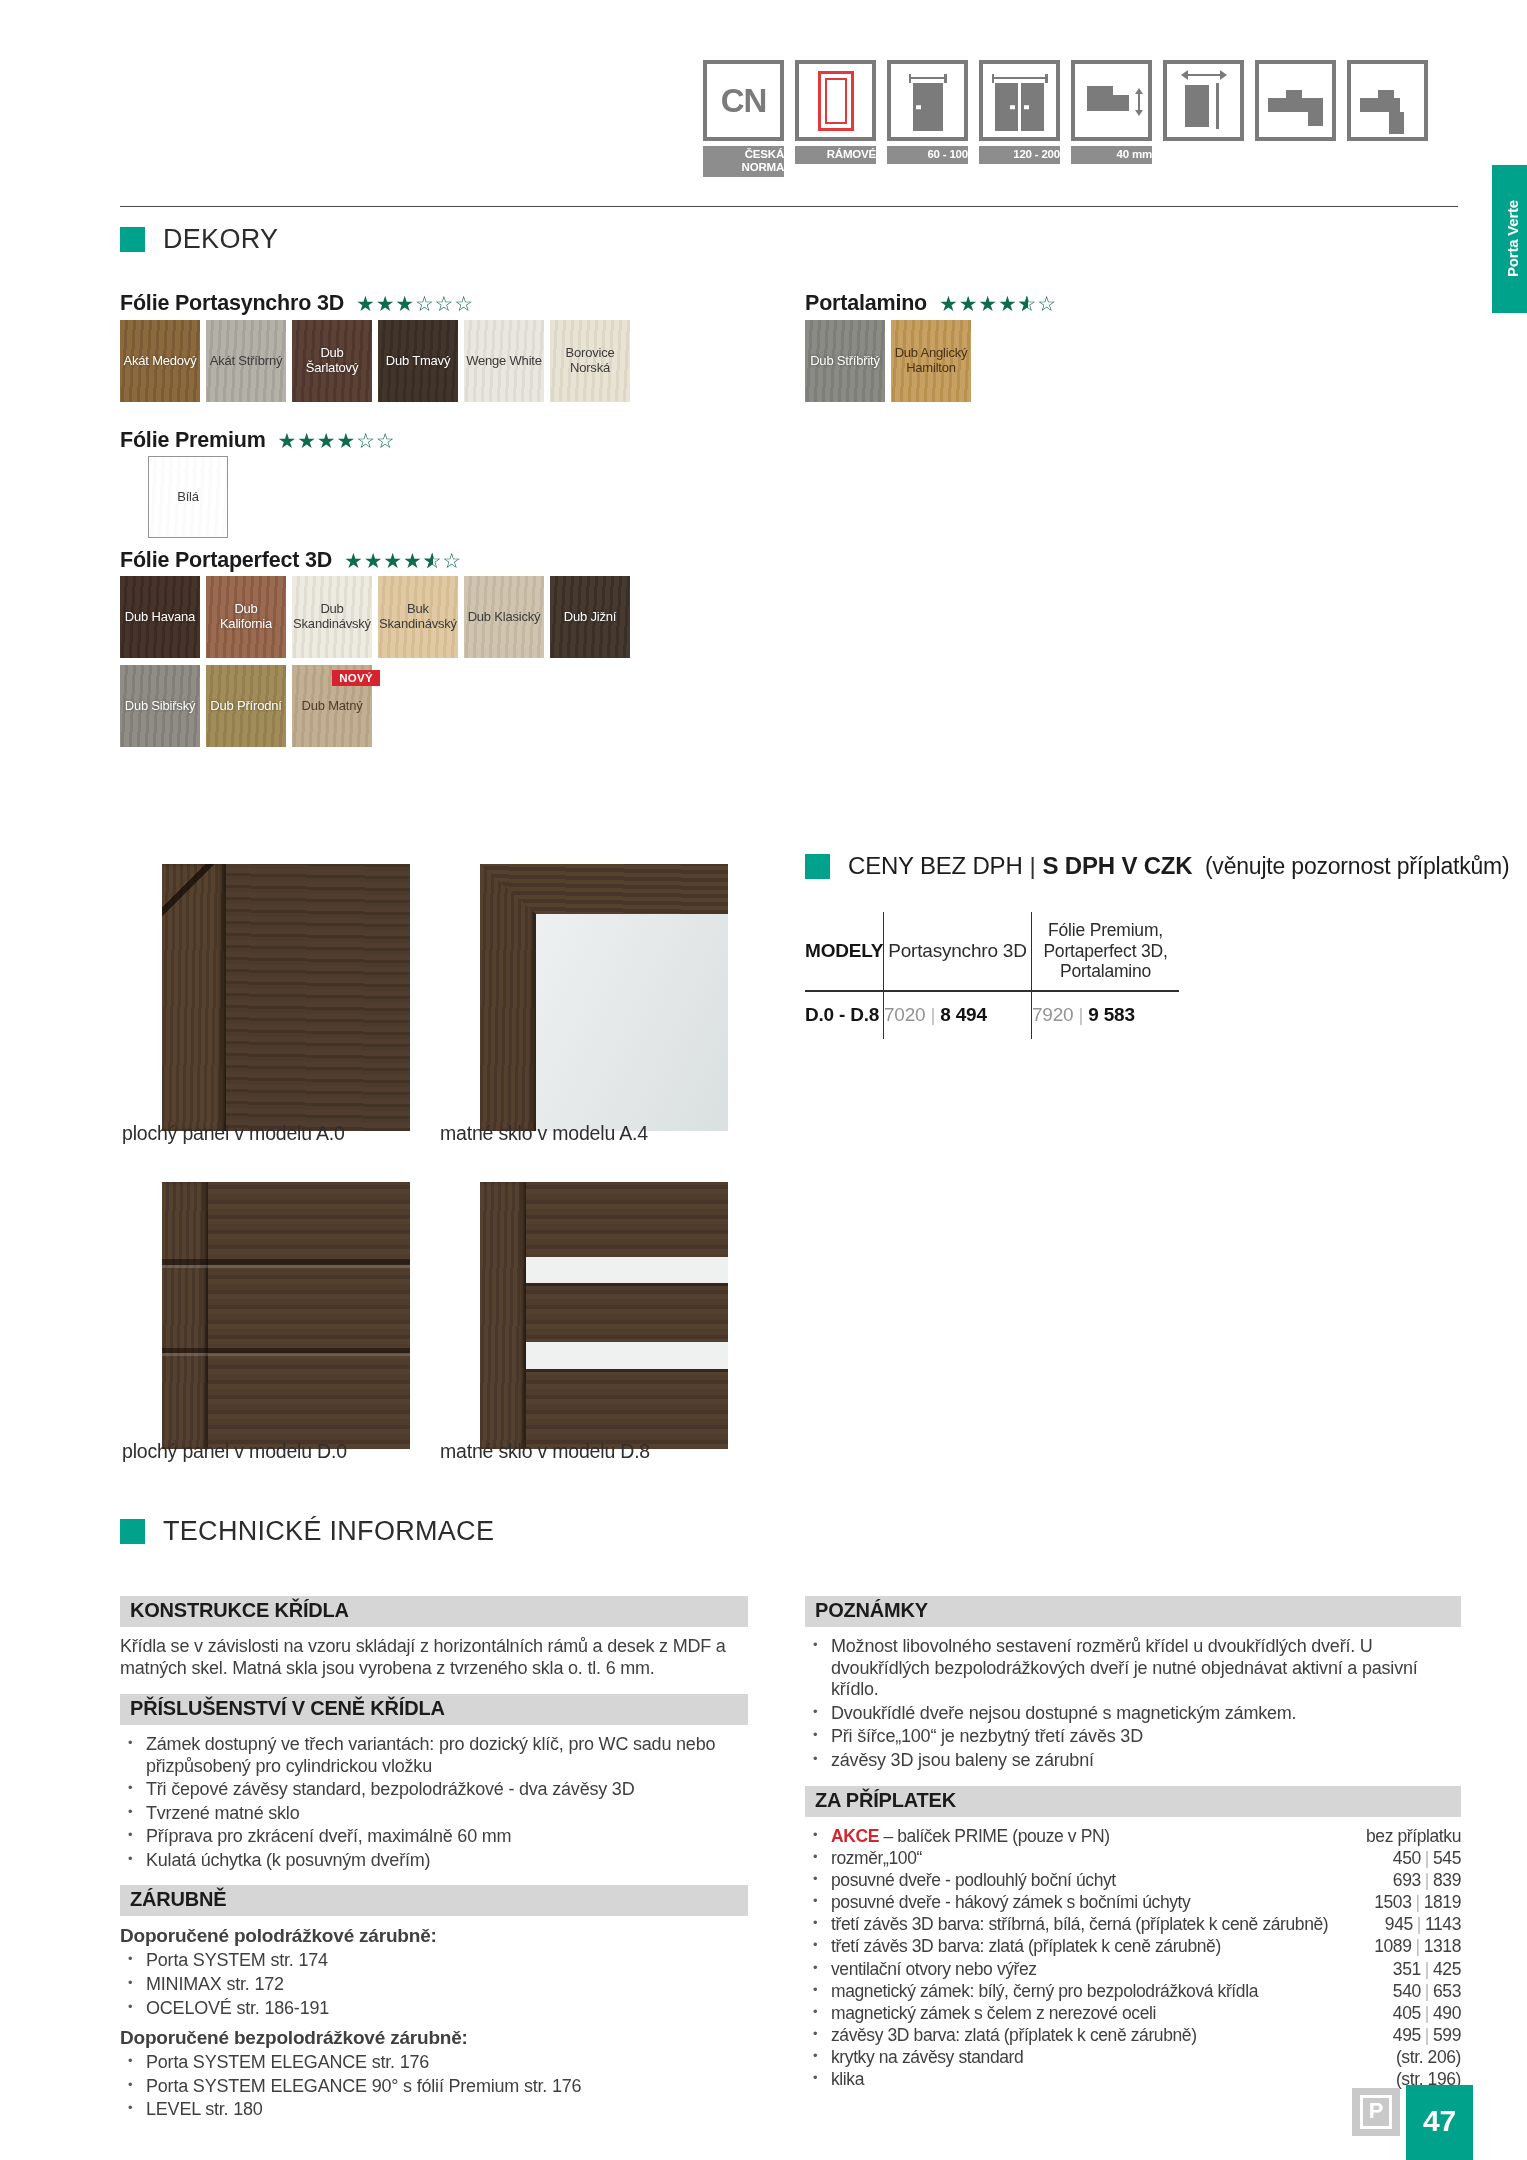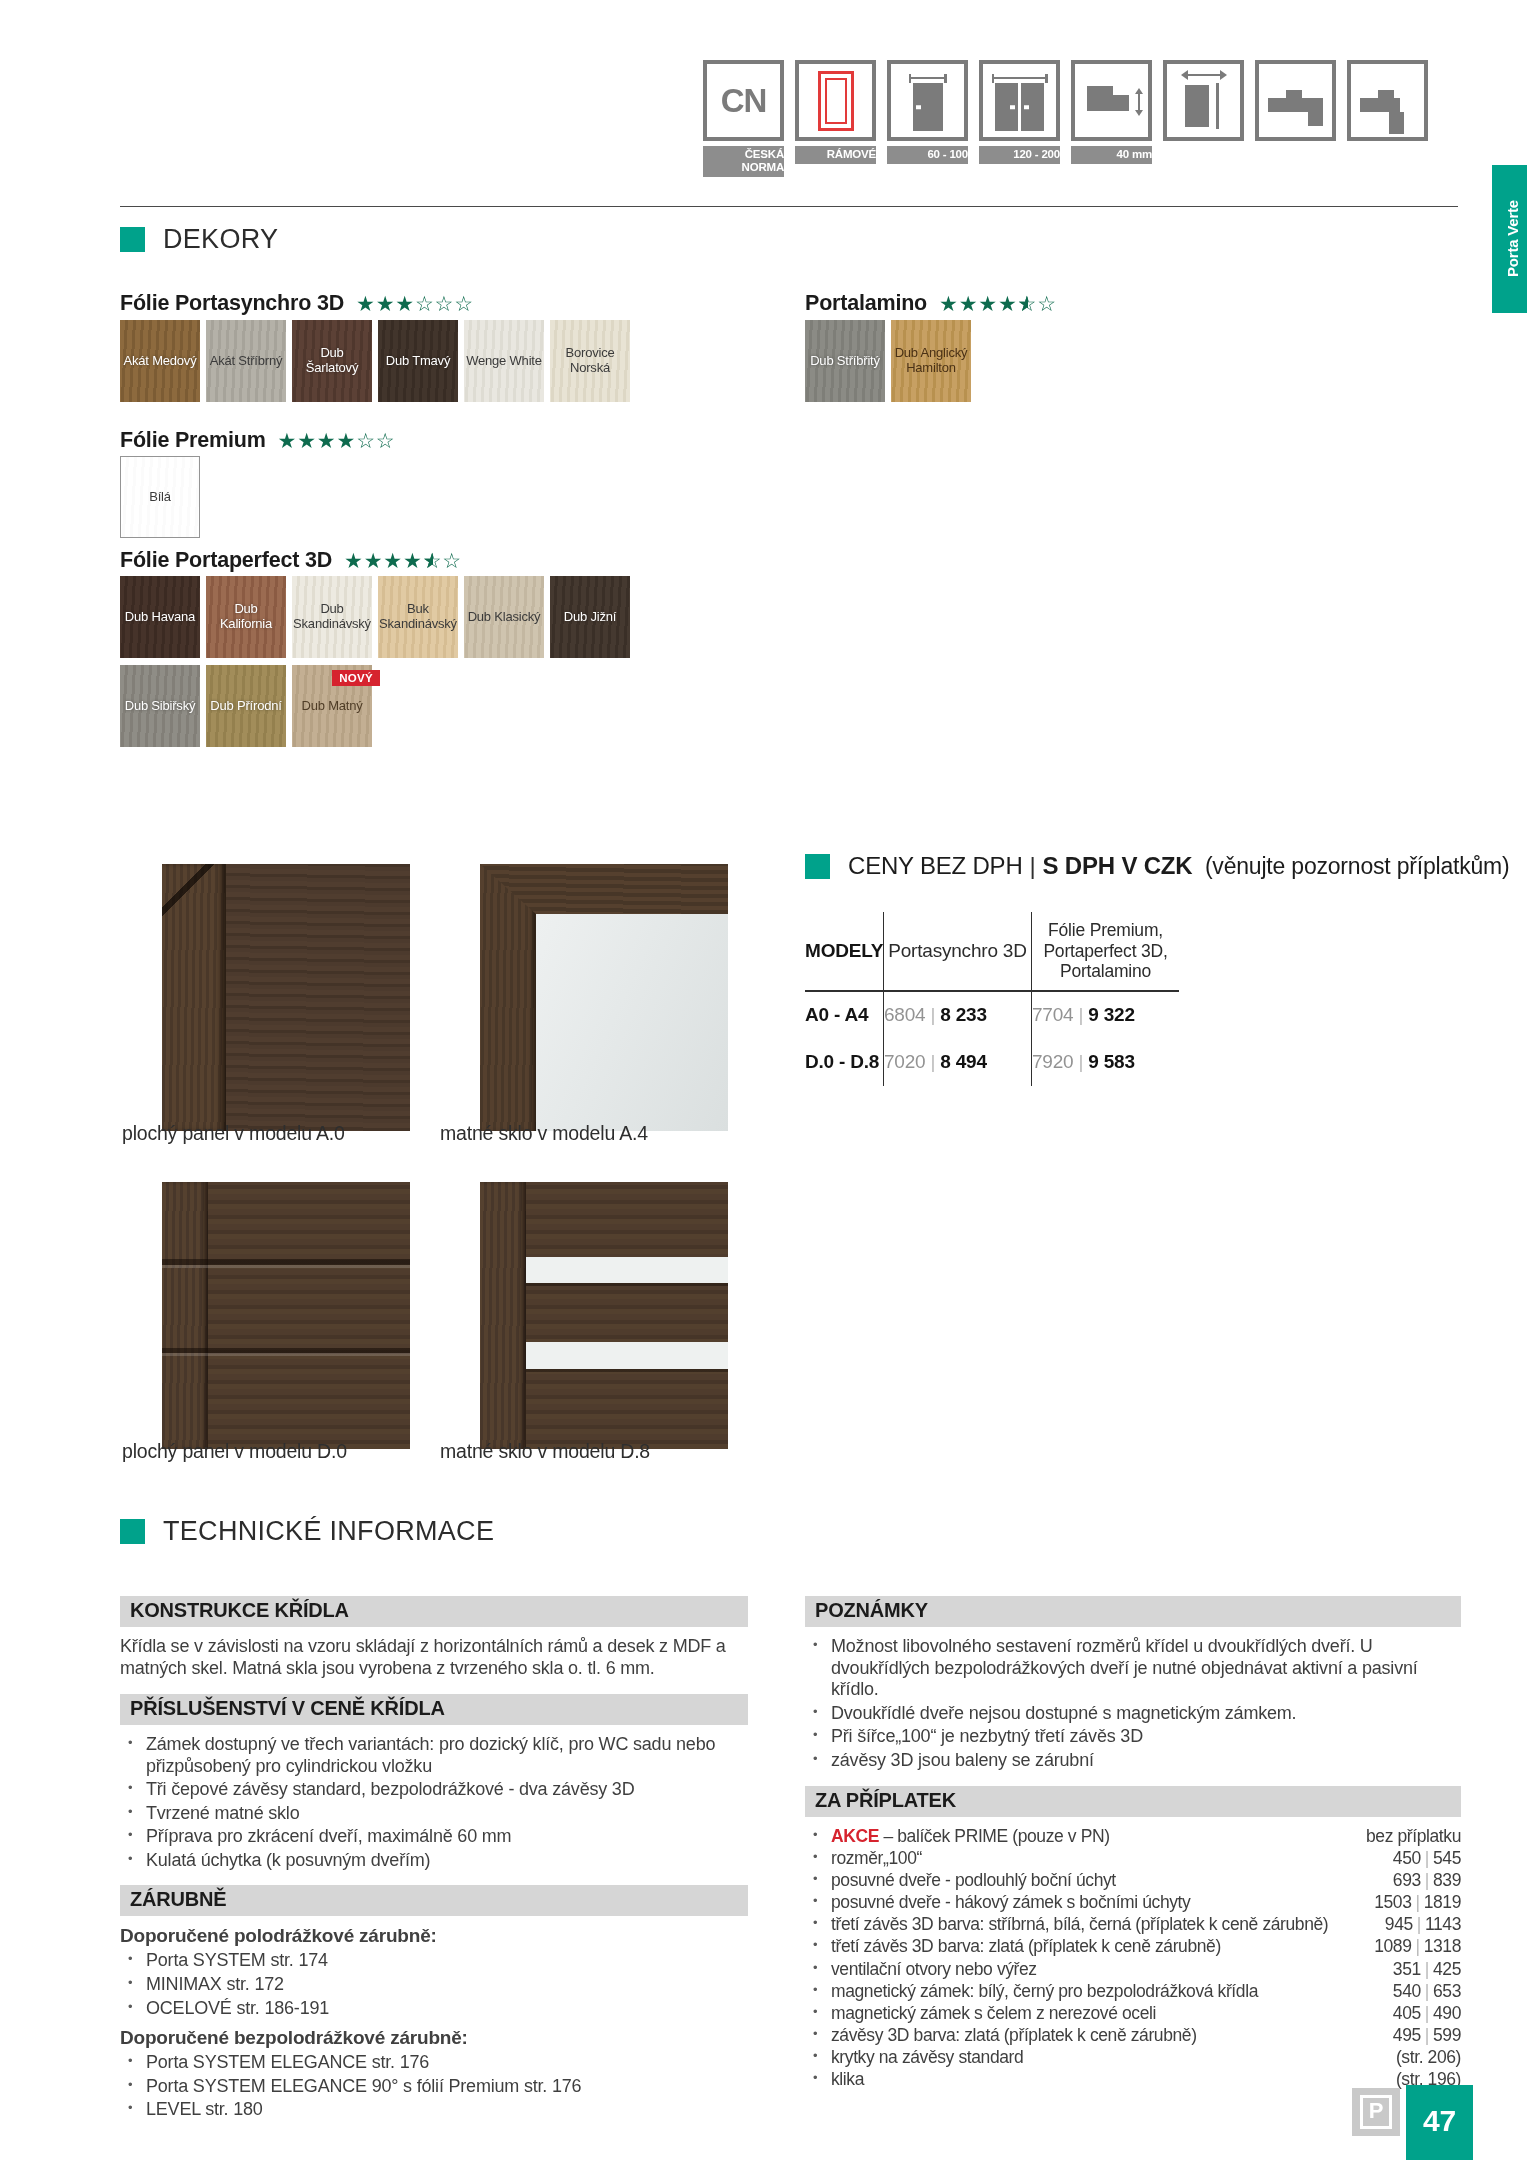--- a/index.html
+++ b/index.html
@@ -75,21 +75,21 @@
   .star{font-size:21px;line-height:1;color:var(--star,#0e6b4e);font-weight:normal;}
   .star.half{position:relative;display:inline-block;}
   .hovl{position:absolute;left:0;top:0;width:56%;overflow:hidden;}
   .sws{position:absolute;display:flex;gap:7px 6px;}
   .r1{left:120px;top:320px}.r2{left:805px;top:320px}.r3{left:120px;top:456px}
   .r4{left:120px;top:576px;width:522px;flex-wrap:wrap;}
   .sw{position:relative;width:80px;height:82px;display:flex;align-items:center;justify-content:center;
       text-align:center;box-sizing:border-box;}
   .sw-label{font-size:13px;line-height:1.12;padding:0 2px;}
   .sw-label.lt{text-shadow:0 0 3px rgba(0,0,0,.45);}
-  .sw.bordered{border:1px solid #949494;}
+  .sw.bordered{border:1px solid #949494;margin-left:28px;}
   .novy-badge{position:absolute;top:5px;right:-8px;background:var(--badge,#d6232e);color:#fff;
               font-weight:bold;font-size:11.5px;padding:2px 7px;letter-spacing:.3px;}
 
   
   .gphoto{position:absolute;width:248px;height:267px;overflow:hidden;}
   .gp1{left:122px;top:848px}.gp2{left:440px;top:848px}.gp3{left:122px;top:1166px}.gp4{left:440px;top:1166px}
   .wood-a0{background:repeating-linear-gradient(1deg,#4c3a2d 0 4px,#433327 4px 7px,#503d2f 7px 12px);}
   .wood-a0::before{content:"";position:absolute;left:0;top:0;width:64px;height:100%;
       background:repeating-linear-gradient(91deg,#57422f 0 4px,#4a3829 4px 7px);
       box-shadow:inset -6px 0 6px -2px rgba(15,8,4,.7);}
@@ -368,25 +368,20 @@
   </div>
   <table class="price-table">
       <thead>
         <tr>
           <th class="c1">MODELY</th>
           <th class="c2">Portasynchro 3D</th>
           <th class="c3">Fólie Premium,<br>Portaperfect 3D,<br>Portalamino</th>
         </tr>
       </thead>
       <tbody>
-        <tr>
-          <td class="c1">A0 - A4</td>
-          <td><span class="net">6804</span><span class="vbar">|</span><span class="gross">8 233</span></td>
-          <td><span class="net">7704</span><span class="vbar">|</span><span class="gross">9 322</span></td>
-        </tr>
         <tr>
           <td class="c1">D.0 - D.8</td>
           <td><span class="net">7020</span><span class="vbar">|</span><span class="gross">8 494</span></td>
           <td><span class="net">7920</span><span class="vbar">|</span><span class="gross">9 583</span></td>
         </tr>
       </tbody>
     </table>
 
   <div class="sec-head h-tech">
     <span class="sec-square"></span>

